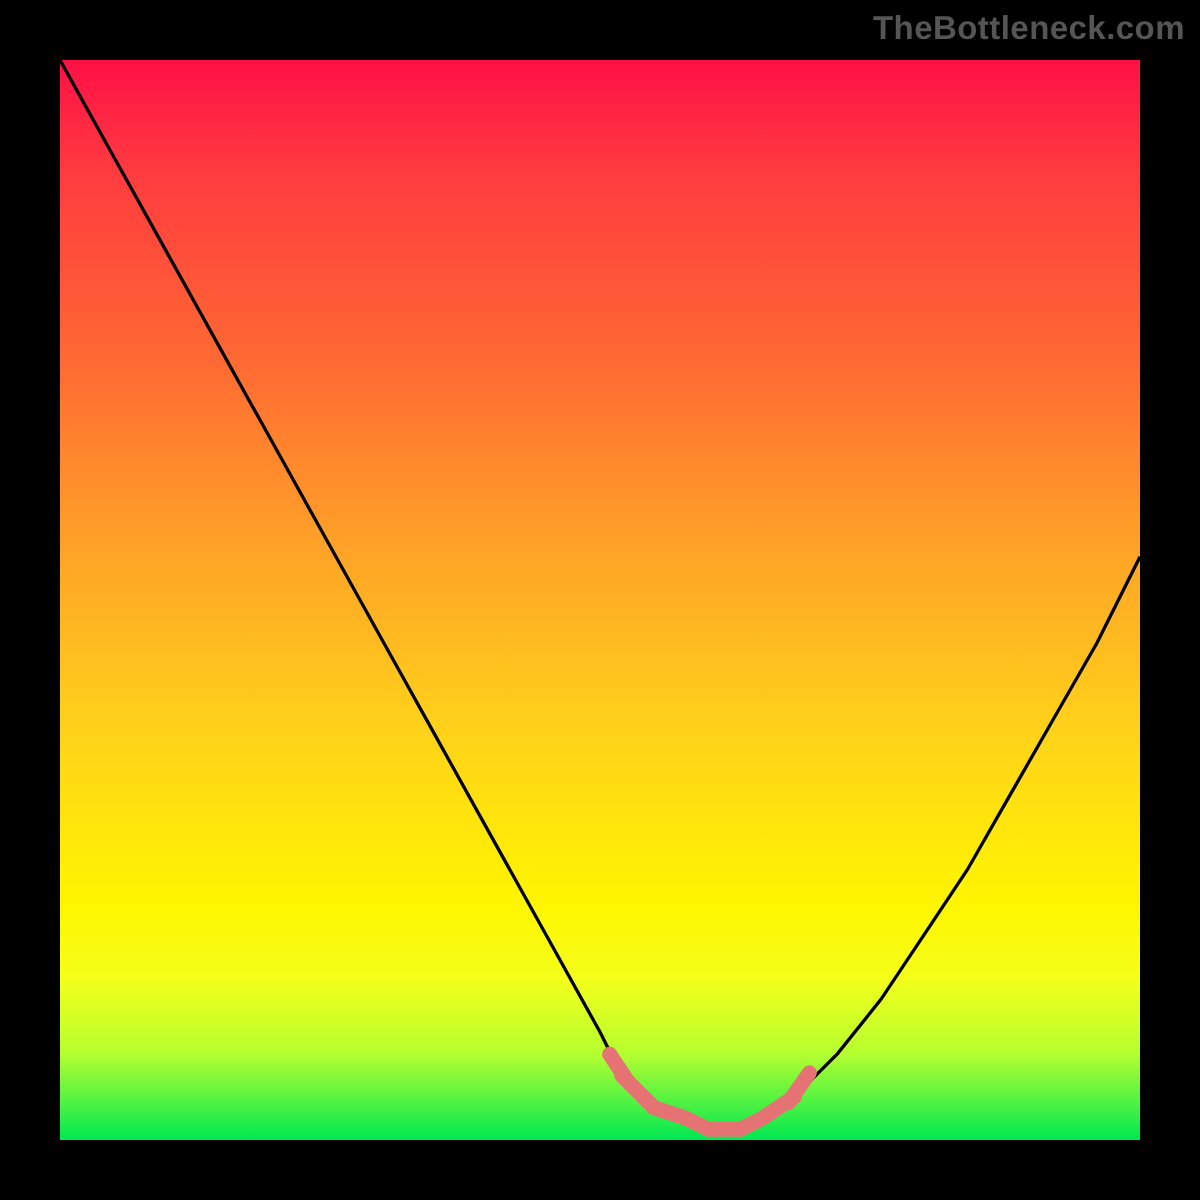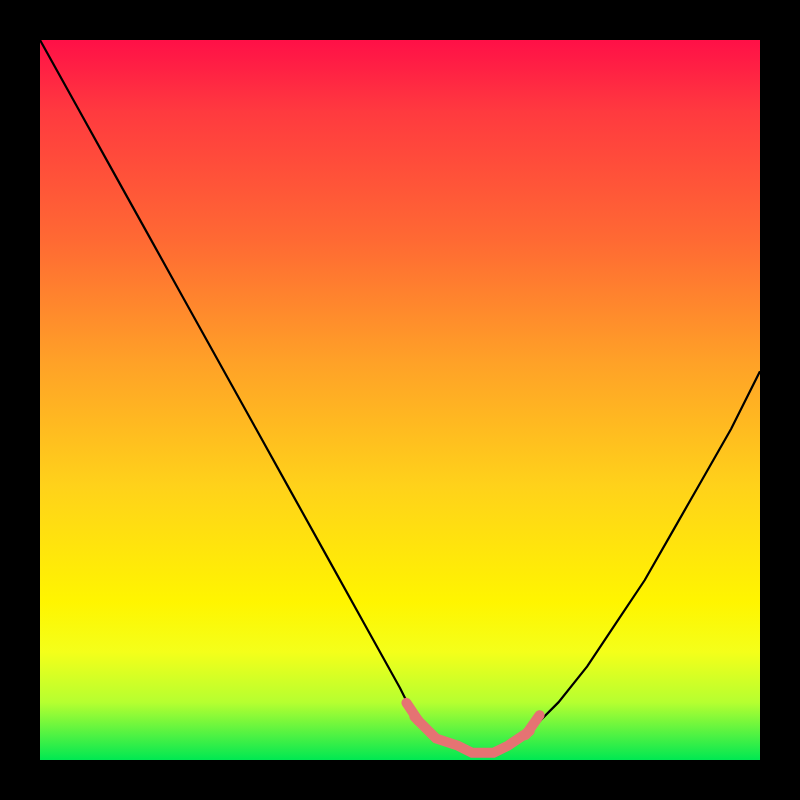--- a/index.html
+++ b/index.html
@@ -52,20 +52,21 @@
     font-size: 22px;
     font-weight: 600;
     letter-spacing: 0.3px;
   }
 </style>
 </head>
 <body>
 
 <div class="frame">
 
+  <div class="watermark">TheBottleneck.com</div>
 
   <div class="plot-area">
     <svg class="curve" viewBox="0 0 720 720" preserveAspectRatio="none">
       <path id="main-curve" fill="none" stroke="#000" stroke-width="2.2" d="M0.0 0.0 L36.0 64.8 L72.0 129.6 L108.0 194.4 L144.0 259.2 L180.0 324.0 L216.0 388.8 L252.0 453.6 L288.0 518.4 L324.0 583.2 L360.0 648.0 L374.4 676.8 L396.0 698.4 L417.6 705.6 L432.0 712.8 L453.6 712.8 L468.0 705.6 L489.6 691.2 L518.4 662.4 L547.2 626.4 L576.0 583.2 L604.8 540.0 L633.6 489.6 L662.4 439.2 L691.2 388.8 L720.0 331.2"></path>
 
       <path id="highlight-curve" fill="none" stroke="#e57373" stroke-width="10" stroke-linecap="round" d="M374.4 676.8 L396.0 698.4 L417.6 705.6 L432.0 712.8 L453.6 712.8 L468.0 705.6 L489.6 691.2"></path>
 
       <path id="tick-left" fill="none" stroke="#e57373" stroke-width="10" stroke-linecap="round" d="M366.40000000000003 662.8 L378.40000000000003 680.8"></path>
       <path id="tick-right" fill="none" stroke="#e57373" stroke-width="10" stroke-linecap="round" d="M485.6 695.2 L499.6 675.2"></path>
     </svg>

